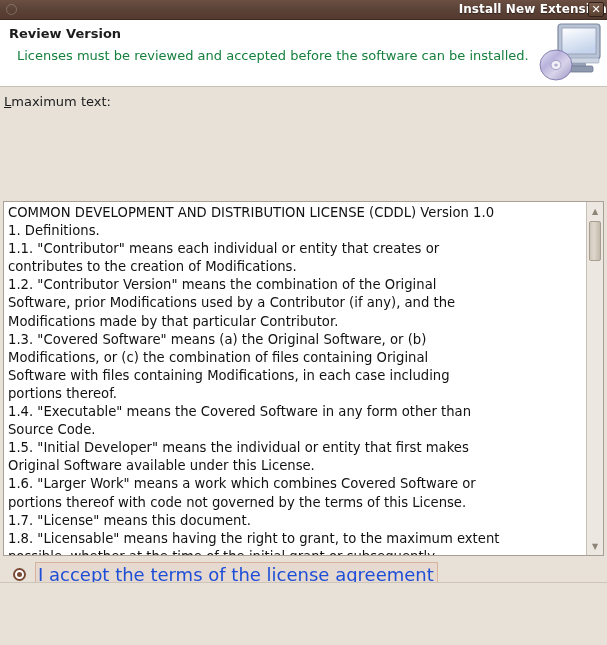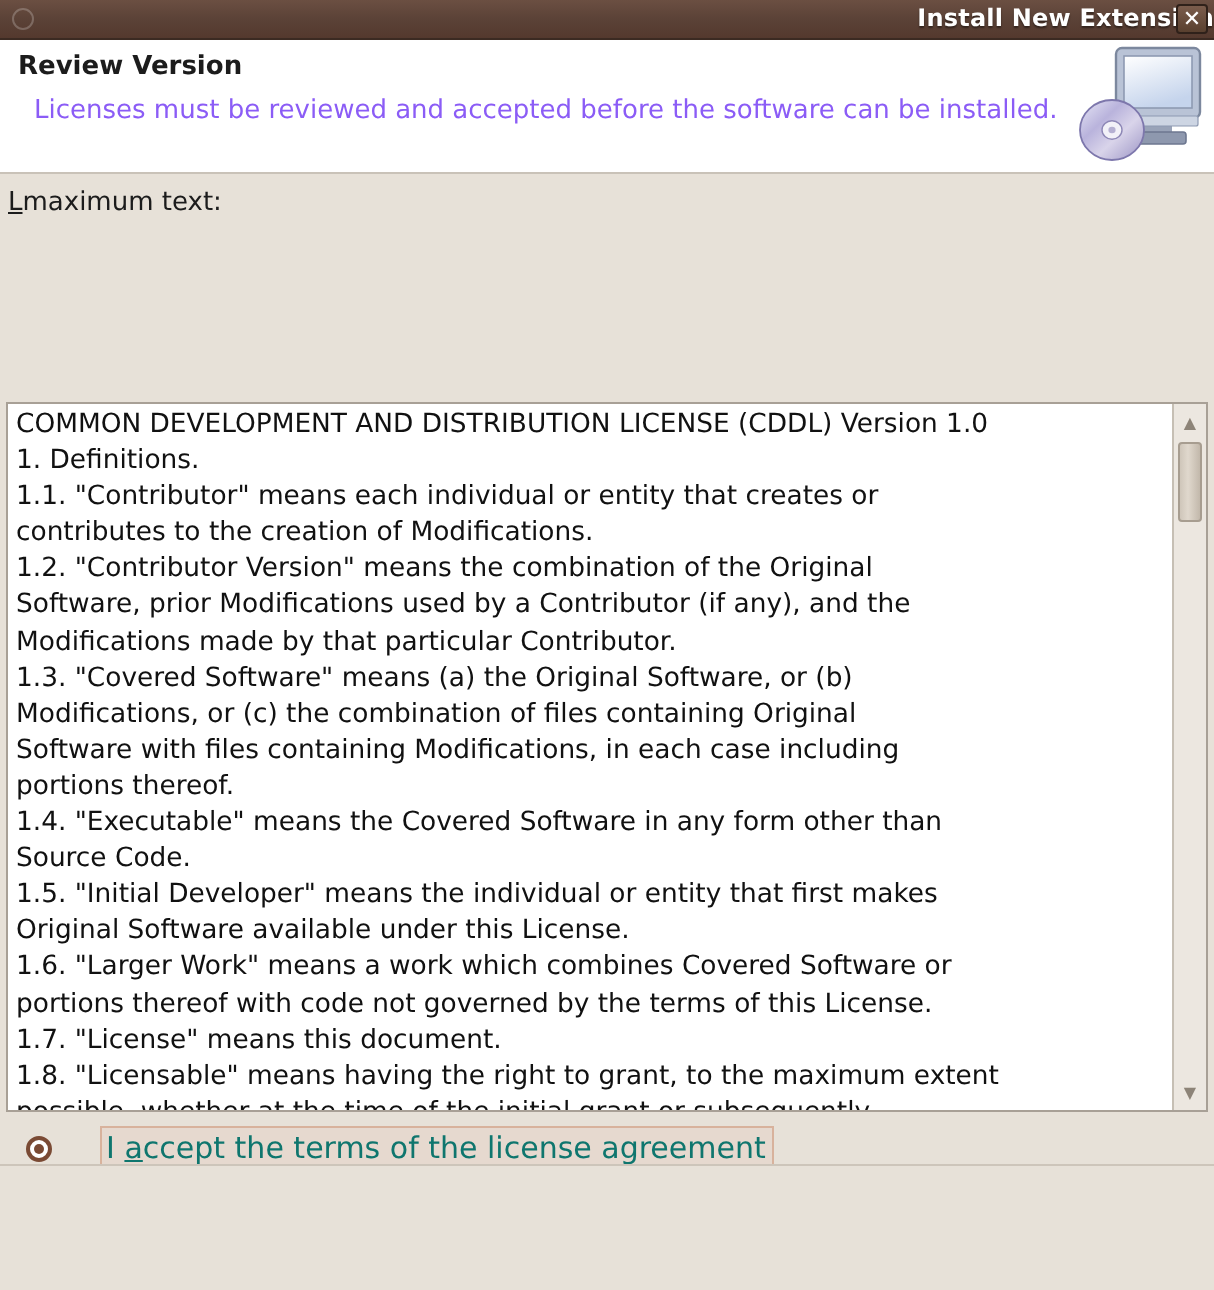--- a/index.html
+++ b/index.html
@@ -81,21 +81,21 @@
     box-sizing: border-box;
   }
   .header-title {
     font-size: 13px;
     font-weight: bold;
     color: #1c1c1c;
     margin: 0 0 7px 0;
   }
   .header-desc {
     font-size: 13px;
-    color: #8b5cf6;
+    color: #15803d;
     margin-left: 8px;
   }
   .header-icon {
     position: absolute;
     right: 3px;
     top: 2px;
     width: 66px;
     height: 63px;
   }
 
@@ -204,24 +204,23 @@
     left: 50%;
     top: 50%;
     width: 5px;
     height: 5px;
     margin-left: -2.5px;
     margin-top: -2.5px;
     background: #7a4a34;
     border-radius: 50%;
   }
   .radio-label {
-    font-size: 15px;
-    color: #0f766e;
+    font-size: 18px;
+    color: #1d4ed8;
     padding: 2px 4px 2px 3px;
-    margin-left: 15px;
   }
   .radio-label.focused {
     border: 1px solid #d8b29c;
     background: rgba(224,183,160,0.16);
     padding: 1px 3px 1px 2px;
   }
   .radio-label u { text-decoration: underline; }
 
   
   .buttonbar {

